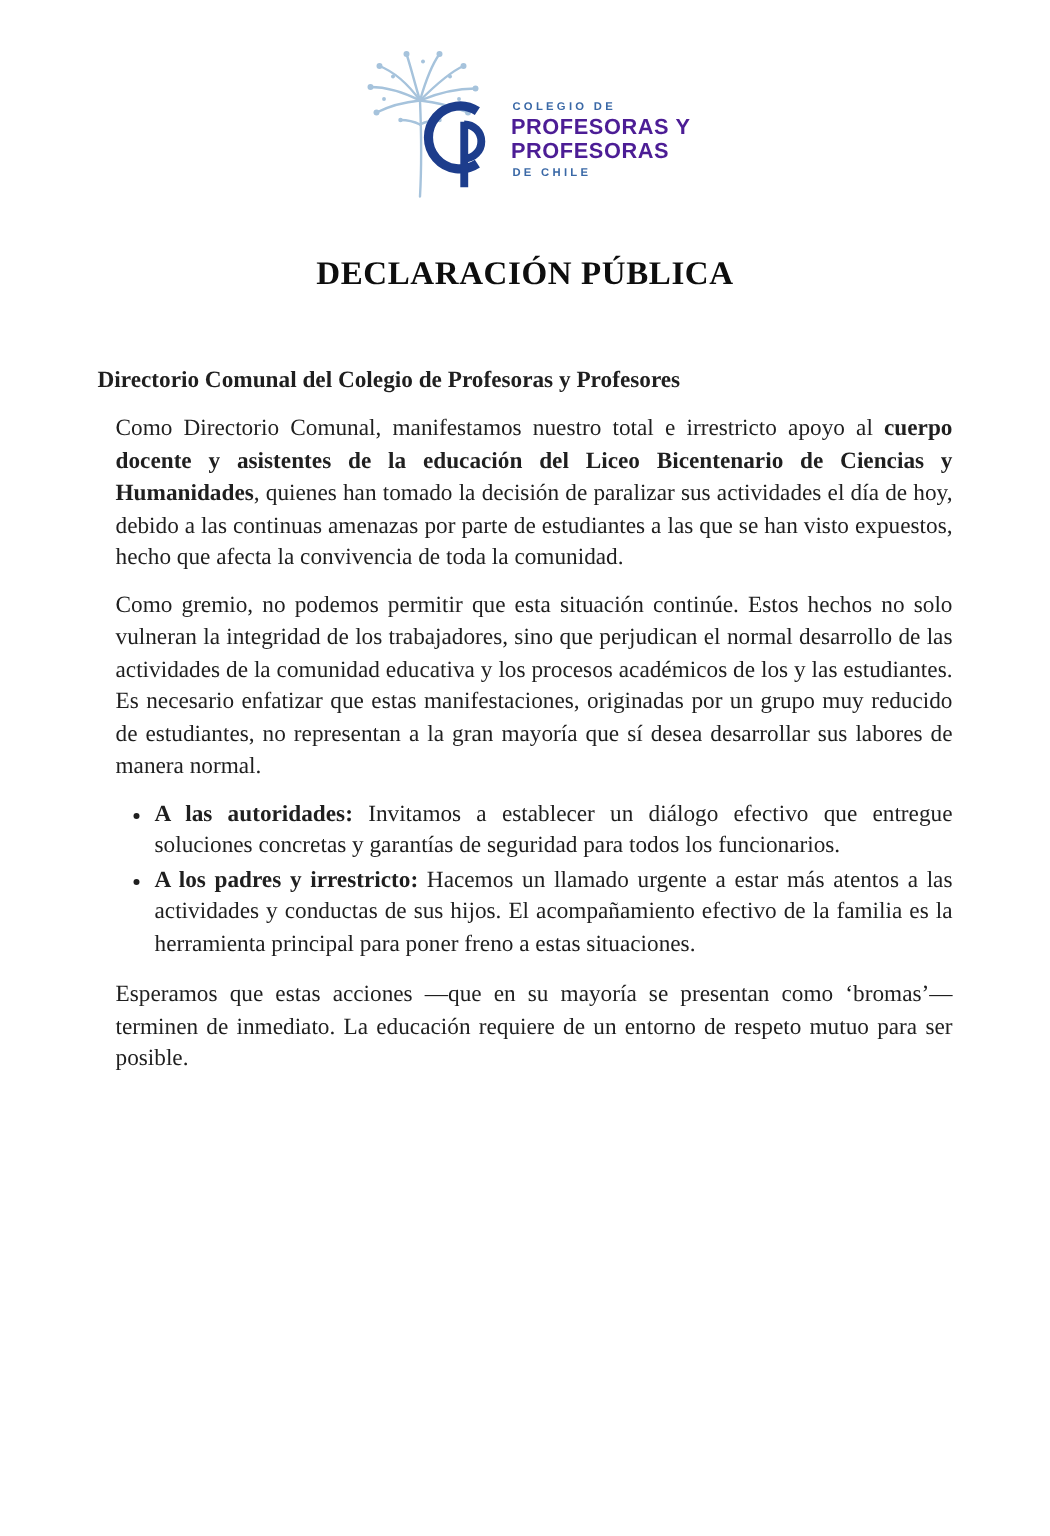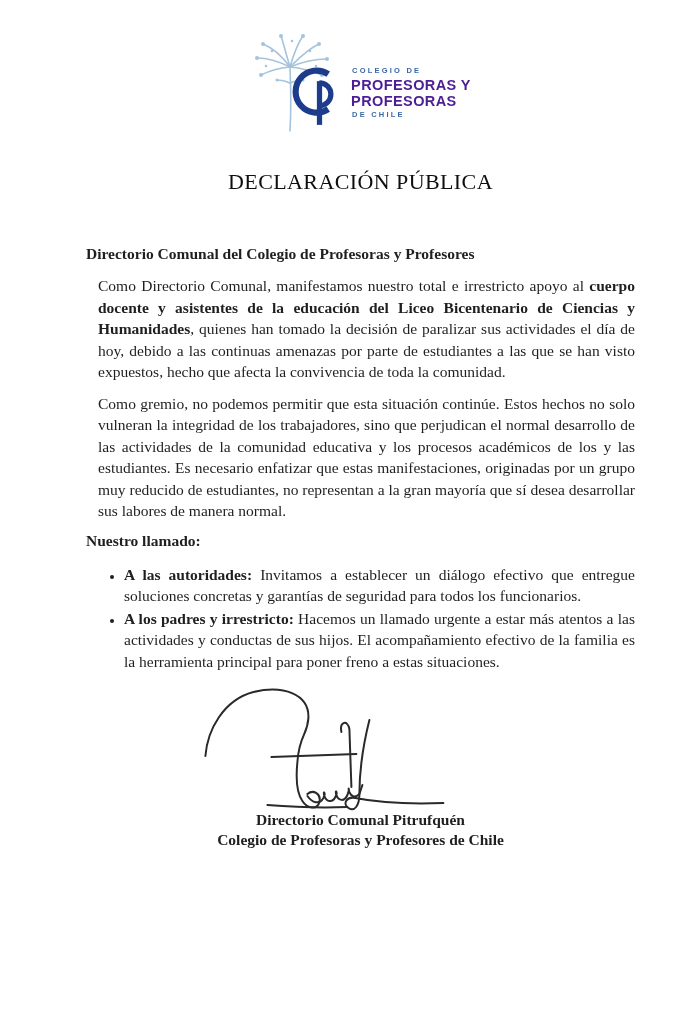--- a/index.html
+++ b/index.html
@@ -1,20 +1,20 @@
 <!DOCTYPE html>
 <html><head>
 <meta charset="utf-8">
 <style>
   html,body{margin:0;padding:0;background:#ffffff;}
   .page{
     width:700px;height:879px;
     background:#ffffff;
     box-sizing:border-box;
-    padding:33px 65px 0 86px;
+    padding:33px 65px 0 65px;
     font-family:"Liberation Serif", serif;
     color:#1f1f1f;
     overflow:hidden;
     position:relative;
   }
   
   .logo-wrap{
     width:fit-content;
     margin:0 auto 0 auto;
     display:flex;
@@ -35,21 +35,21 @@
     color:#3a68a6;margin:2px 0 3px 1px;
   }
   .lt-big{
     font-size:14.5px;font-weight:800;letter-spacing:.4px;
     color:#4c1d95;margin-bottom:2px;
   }
   
   .doc-title{
     text-align:center;
     font-size:22px;
-    font-weight:normal;
+    font-weight:bold;
     letter-spacing:.4px;
     color:#0e0e0e;
     margin:40px 0 50px 0;
   }
   
   .lead-heading{
     font-weight:bold;
     font-size:15.5px;
     margin:15px 0 12px 0;
   }
@@ -149,40 +149,22 @@
   </div>
 
   <h1 class="doc-title">DECLARACIÓN PÚBLICA</h1>
 
   <p class="lead-heading">Directorio Comunal del Colegio de Profesoras y Profesores</p>
 
   <p class="body"><span>Como Directorio Comunal, manifestamos nuestro total e irrestricto apoyo al </span><strong>cuerpo docente y asistentes de la educación del Liceo Bicentenario de Ciencias y Humanidades</strong><span>, quienes han tomado la decisión de paralizar sus actividades el día de hoy, debido a las continuas amenazas por parte de estudiantes a las que se han visto expuestos, hecho que afecta la convivencia de toda la comunidad.</span></p>
 
   <p class="body">Como gremio, no podemos permitir que esta situación continúe. Estos hechos no solo vulneran la integridad de los trabajadores, sino que perjudican el normal desarrollo de las actividades de la comunidad educativa y los procesos académicos de los y las estudiantes. Es necesario enfatizar que estas manifestaciones, originadas por un grupo muy reducido de estudiantes, no representan a la gran mayoría que sí desea desarrollar sus labores de manera normal.</p>
 
-  <p class="sub-heading">Nuestro llamado:</p>
 
   <ul class="calls">
     <li><strong>A las autoridades:</strong><span> Invitamos a establecer un diálogo efectivo que entregue soluciones concretas y garantías de seguridad para todos los funcionarios.</span></li>
     <li><strong>A los padres y irrestricto:</strong><span> Hacemos un llamado urgente a estar más atentos a las actividades y conductas de sus hijos. El acompañamiento efectivo de la familia es la herramienta principal para poner freno a estas situaciones.</span></li>
   </ul>
 
+  <p class="body">Esperamos que estas acciones —que en su mayoría se presentan como ‘bromas’— terminen de inmediato. La educación requiere de un entorno de respeto mutuo para ser posible.</p>
 
-  <div class="sig-block">
-    <div class="sig-canvas">
-      <svg class="sig-svg" width="280" height="145" viewBox="0 0 280 145">
-        <g stroke="#2a2a2a" stroke-width="2" fill="none" stroke-linecap="round">
-          <path d="M4,72 C6,46 22,16 52,8 C82,1 108,10 107,34 C106,52 98,50 96,78 C94,98 96,110 101,117 C106,125 116,126 118,118 C120,110 112,105 106,110"></path>
-          <path d="M106,112 c5,7 12,9 16,2 c3,-6 -1,-8 1,-2 c2,6 8,7 11,1 c3,-6 -1,-8 1,-2 c2,6 8,7 11,0 c3,-7 0,-9 2,-3 c2,5 6,6 10,2 l3,-9"></path>
-          <path d="M70,73 L155,70"></path>
-          <path d="M140,48 c-2,-10 6,-13 8,-3 l2,58"></path>
-          <path d="M168,36 c-6,24 -10,52 -10,74 c0,12 -5,18 -11,14 c-6,-4 -2,-12 7,-10 c25,5 60,6 88,5"></path>
-          <path d="M66,121 c25,2 55,3 80,2"></path>
-        </g>
-      </svg>
-    </div>
-    <div class="sig-names">
-      <div>Directorio Comunal Pitrufquén</div>
-      <div>Colegio de Profesoras y Profesores de Chile</div>
-    </div>
-  </div>
 
 </div>
 
 </body></html>

